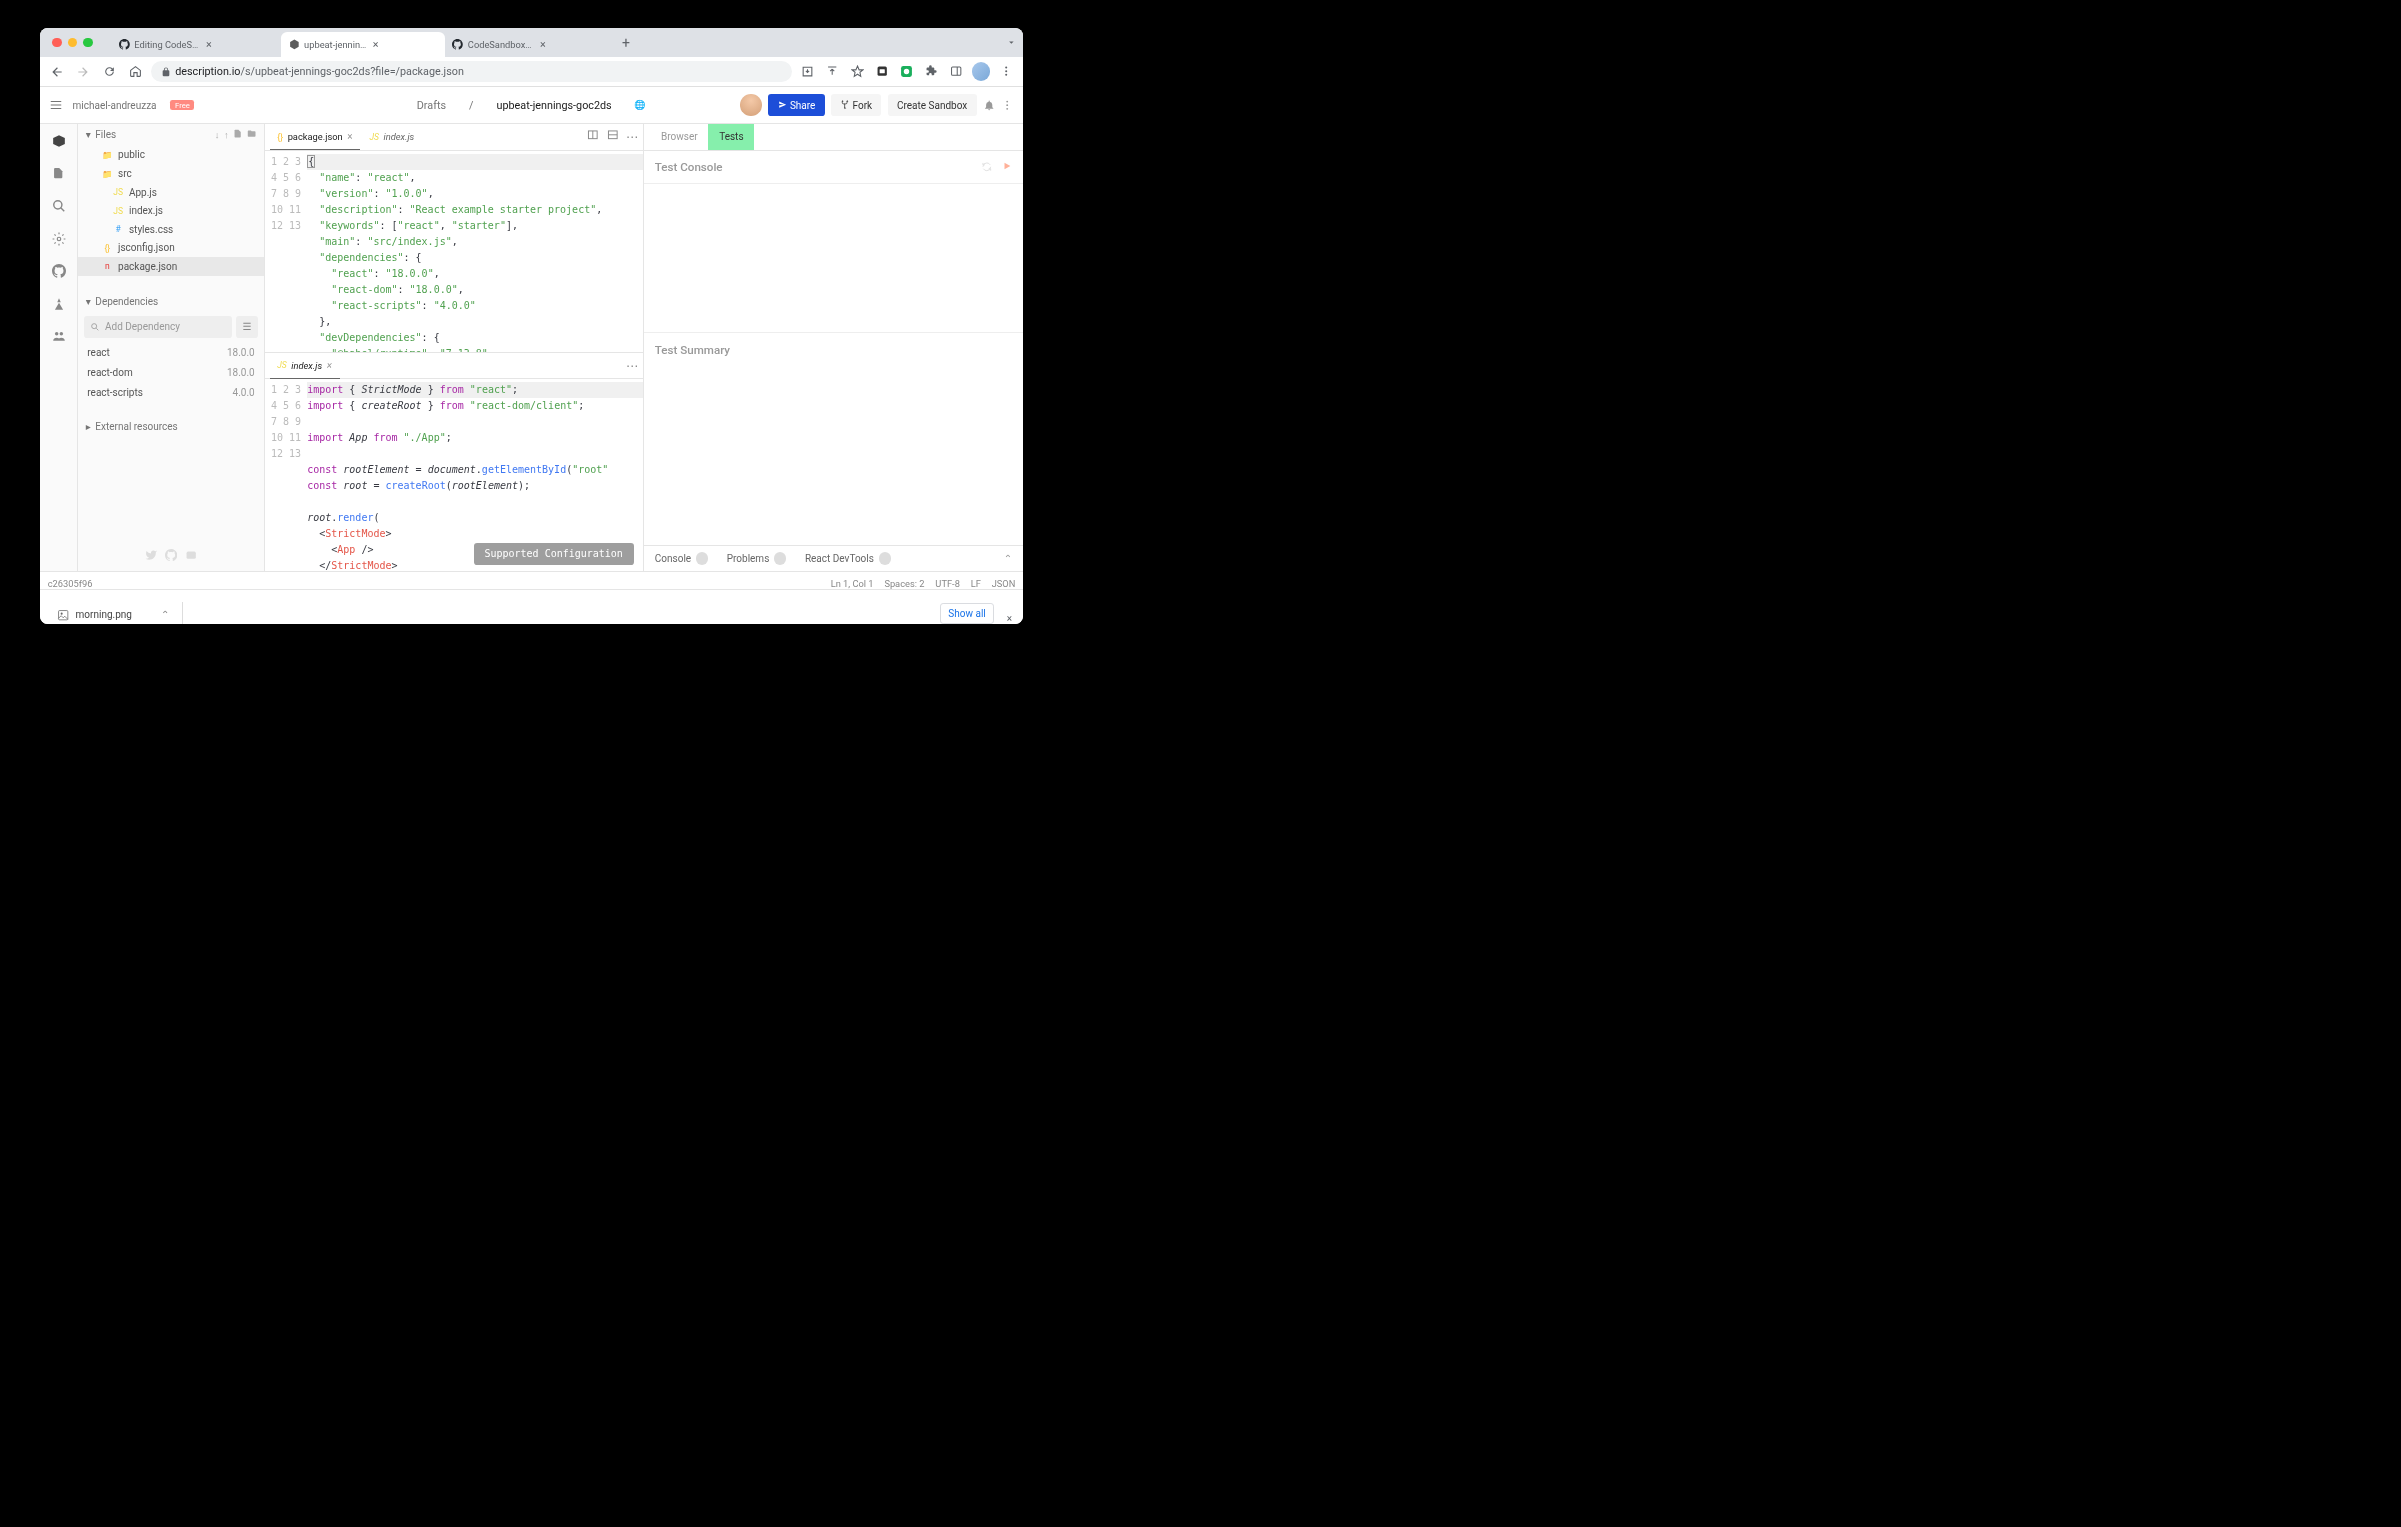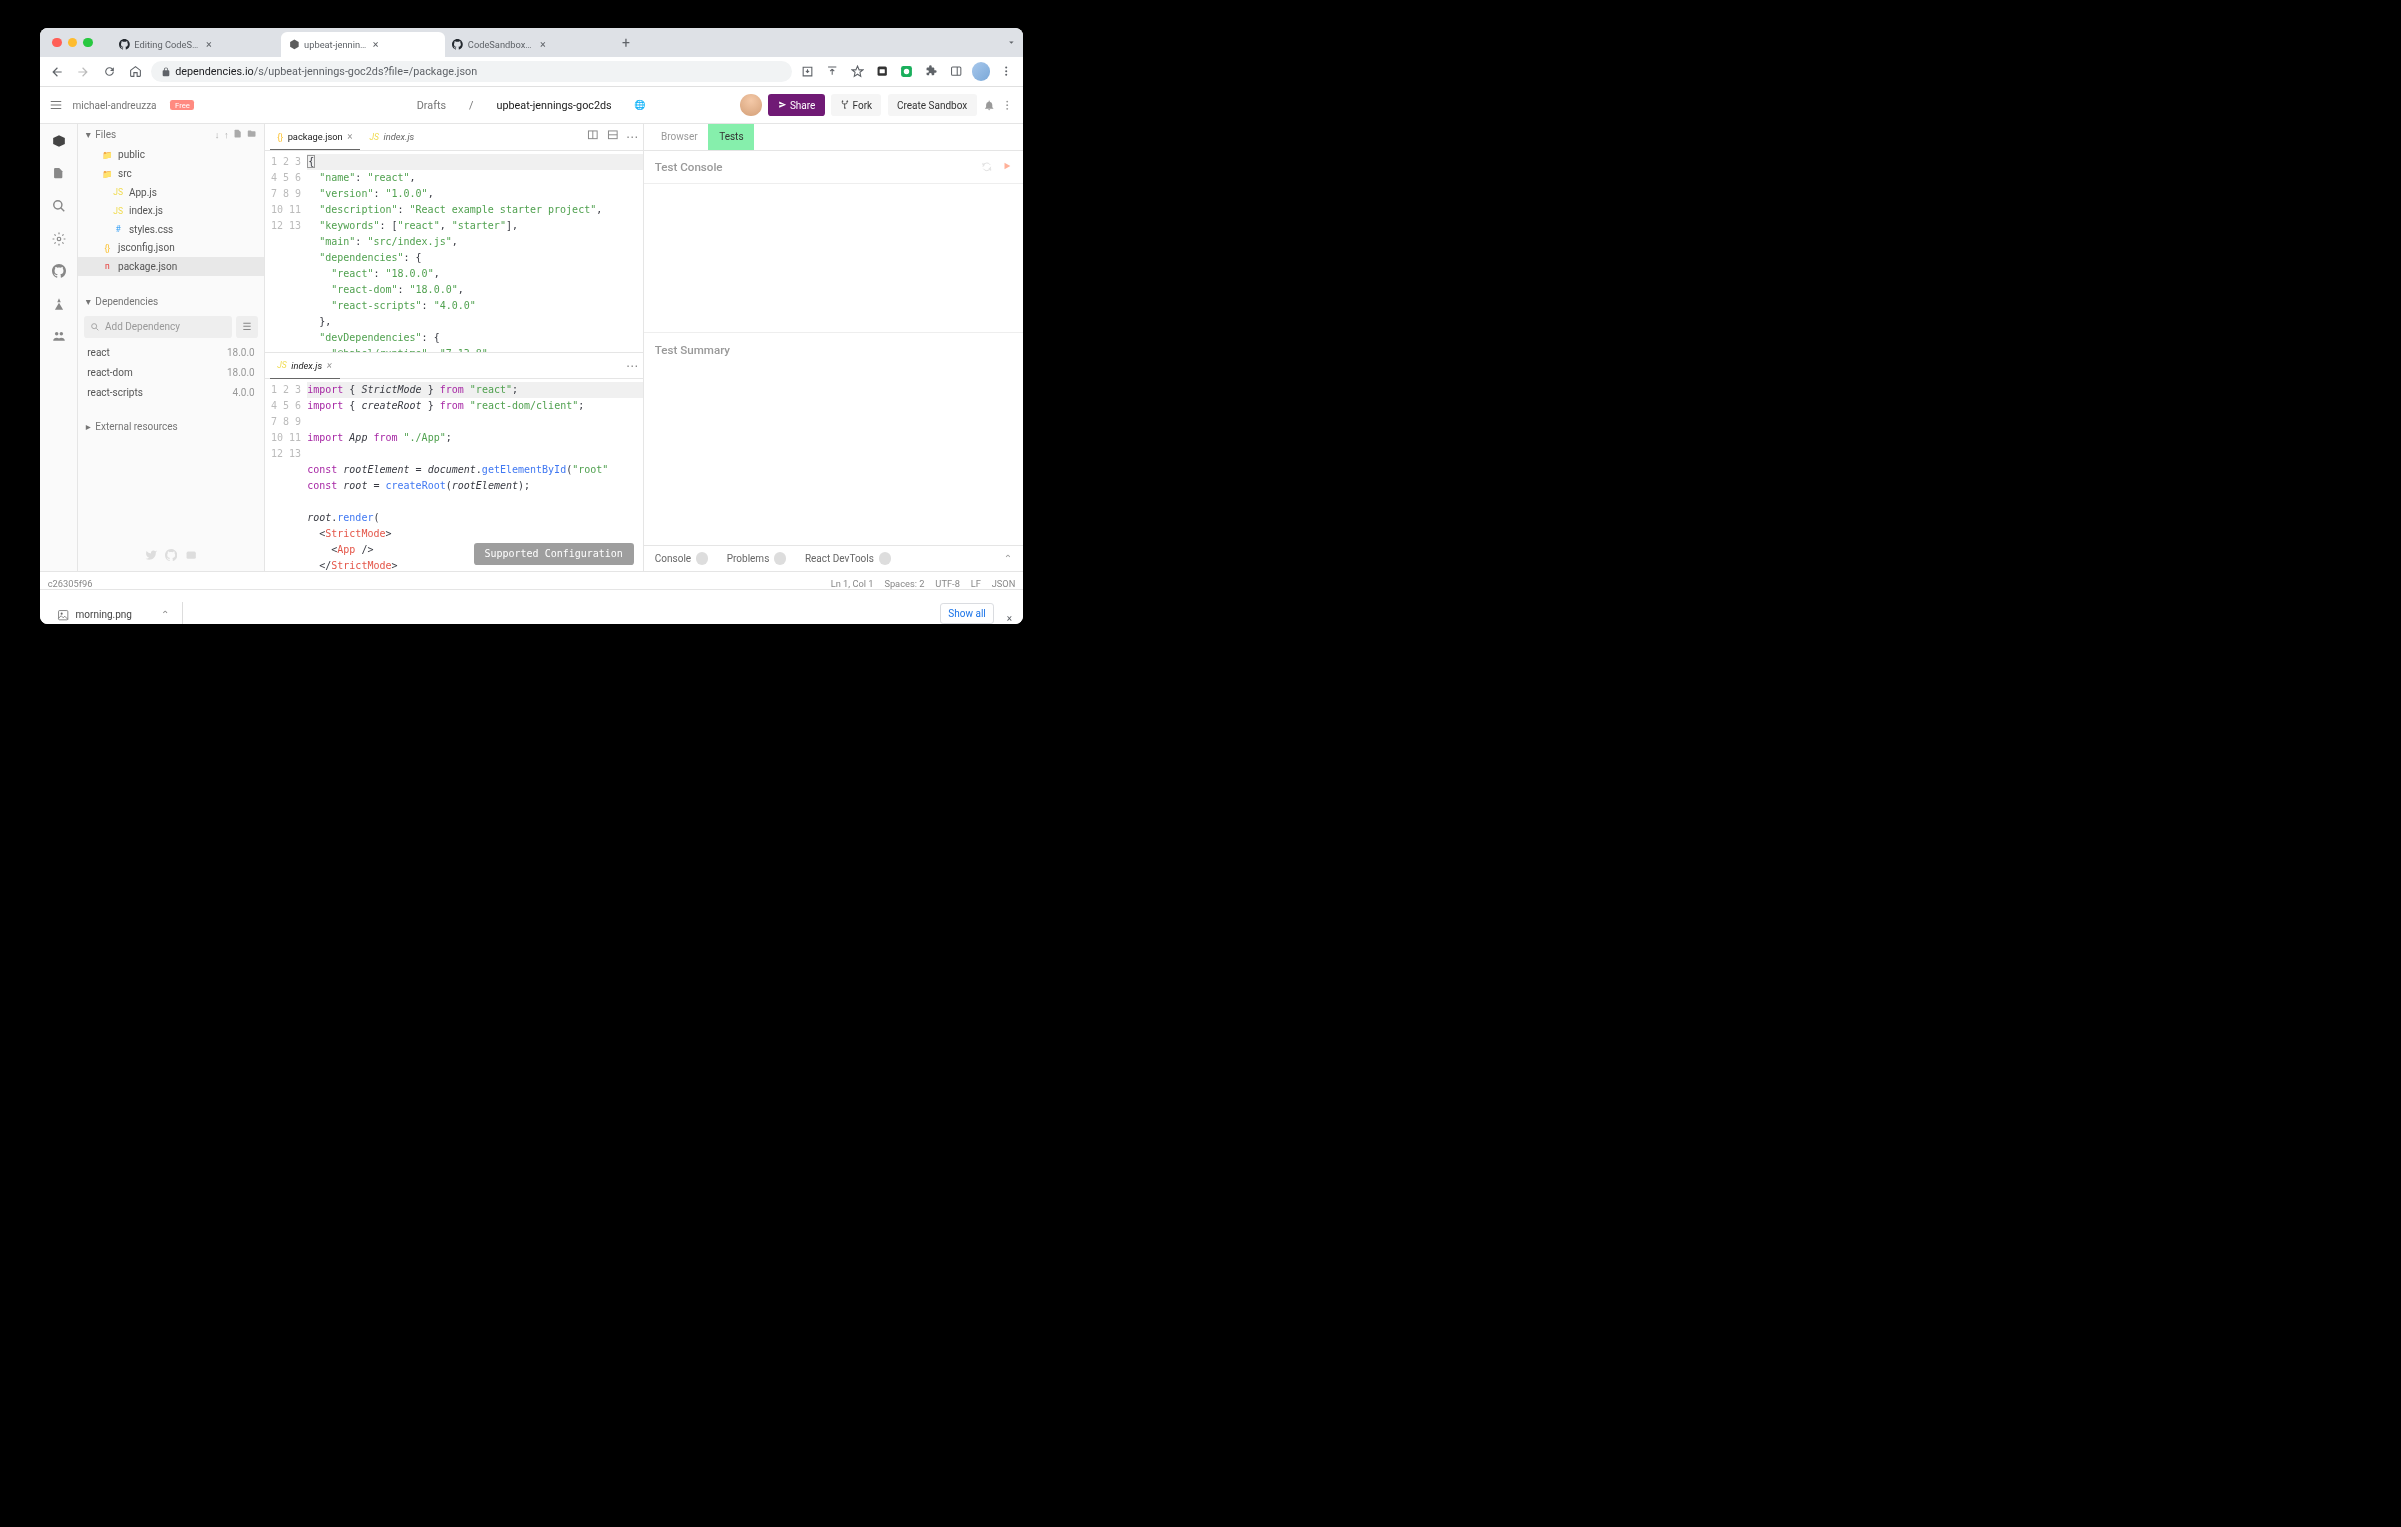--- a/index.html
+++ b/index.html
@@ -28,21 +28,21 @@
 .app-header{height:36px;display:flex;align-items:center;padding:0 9.3px;border-bottom:0.8px solid #e5e5e5;gap:9.3px}
 .menu-btn{color:#757575}
 .user{color:#757575;font-size:10px}
 .badge{background:#ff8a80;color:#fff;font-size:7.7px;padding:0.8px 4.6px;border-radius:2.3px;margin-left:4.6px}
 .crumbs{position:absolute;left:50%;transform:translateX(-50%);display:flex;gap:23px;font-size:10.8px;color:#757575;align-items:flex-start}
 .crumbs .slug{color:#1a1a1a}
 .globe{font-size:9.3px}
 .hdr-right{margin-left:auto;display:flex;gap:6.2px;align-items:center}
 .hdr-avatar{width:21.7px;height:21.7px;border-radius:50%;background:#ddd;background:radial-gradient(circle at 50% 30%,#f4c9a8,#d4a078)}
 .btn{height:21.7px;padding:0 9.3px;border-radius:3.1px;font-size:10px;display:flex;align-items:center;gap:3.1px;cursor:pointer}
-.btn.share{background:#701a75;color:#fff}
+.btn.share{background:#1d4ed8;color:#fff}
 .btn.fork{background:#f5f5f5;color:#333}
 .btn.create{background:#f5f5f5;color:#333}
 .bell{color:#999}
 .vdots{color:#999}
 .body{flex:1;display:flex;min-height:0}
 .rail{width:37px;background:#fafafa;border-right:0.8px solid #e5e5e5;display:flex;flex-direction:column;align-items:center;padding-top:9.3px;gap:17px}
 .rail-ico{width:15.5px;height:15.5px;color:#888;display:flex;align-items:center;justify-content:center}
 .rail-ico.active{color:#444}
 .sidebar{width:186px;background:#fafafa;border-right:0.8px solid #e5e5e5;display:flex;flex-direction:column;font-size:10px}
 .panel-hdr{display:flex;align-items:center;padding:4.6px 7.7px;color:#757575;font-size:10px;gap:4.6px}
@@ -170,21 +170,21 @@
         <svg width="13" height="13" viewBox="0 0 24 24">
           <path fill="none" stroke="currentColor" stroke-width="2" d="M3 10l9-7 9 7v10a1 1 0 01-1 1h-5v-7h-6v7H4a1 1 0 01-1-1V10z"></path>
         </svg>
       </div>
     <div class="url-bar">
       <span class="lock">
           <svg width="10" height="10" viewBox="0 0 24 24">
             <path fill="currentColor" d="M18 8h-1V6a5 5 0 00-10 0v2H6a2 2 0 00-2 2v10a2 2 0 002 2h12a2 2 0 002-2V10a2 2 0 00-2-2zM9 6a3 3 0 016 0v2H9V6z"></path>
           </svg>
         </span>
-      <span><span class="url-host">dependencies.io</span><span class="url-path">/s/upbeat-jennings-goc2ds?file=/package.json</span></span>
+      <span><span class="url-host">description.io</span><span class="url-path">/s/upbeat-jennings-goc2ds?file=/package.json</span></span>
     </div>
     <div class="ext-icons">
       <div class="ext">
           <svg width="13" height="13" viewBox="0 0 24 24">
             <path fill="none" stroke="currentColor" stroke-width="2" d="M4 4h16v16H4zM12 8v6m-3-3l3 3 3-3"></path>
           </svg>
         </div>
       <div class="ext">
           <svg width="12.4" height="12.4" viewBox="0 0 24 24">
             <path fill="none" stroke="currentColor" stroke-width="2" d="M8 12l4-4m0 0l4 4m-4-4v11M4 4h16"></path>

